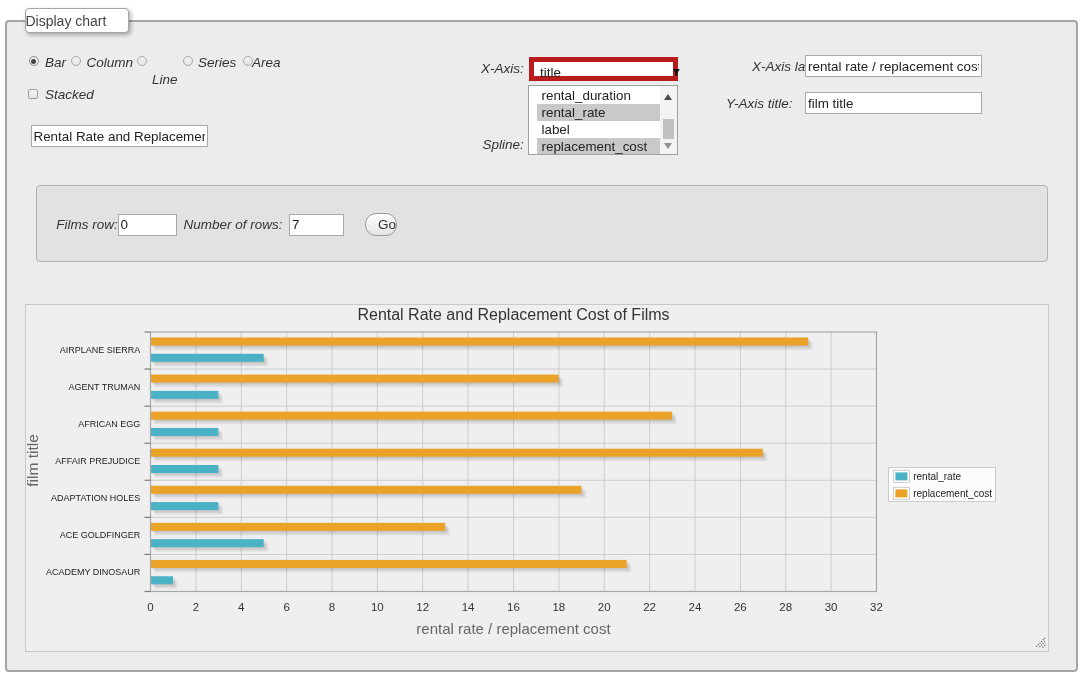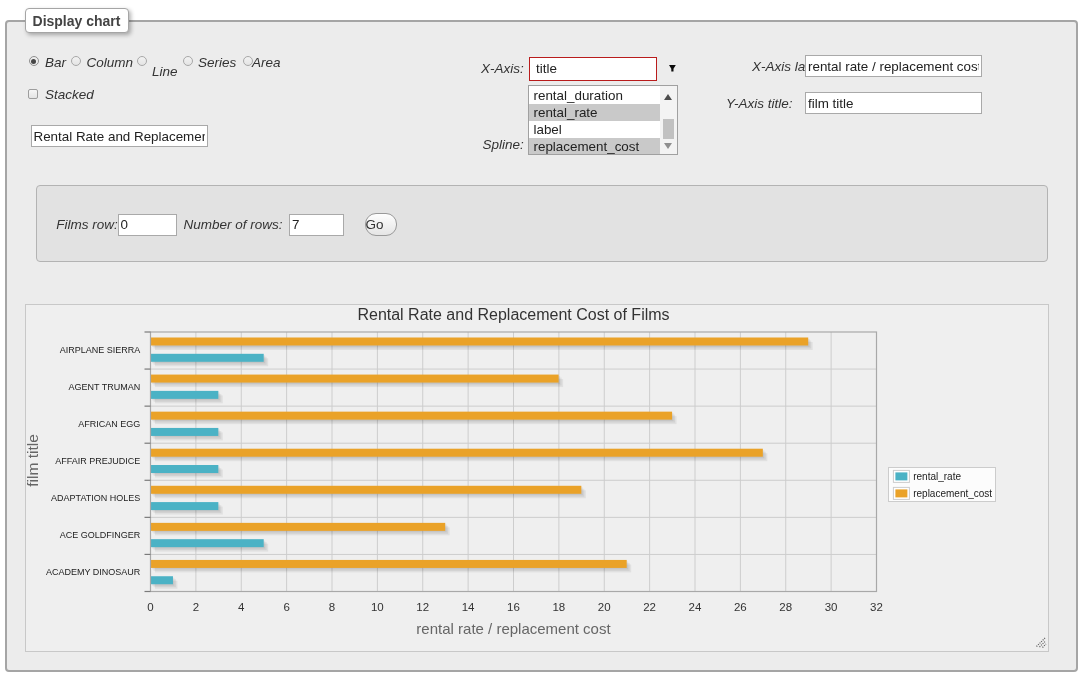--- a/index.html
+++ b/index.html
@@ -6,47 +6,47 @@
 .abs { position:absolute; }
 .lbl { position:absolute; font-size:13.5px; color:#333; line-height:16px; white-space:nowrap;font-style:italic; }
 input.txt { position:absolute; height:22px; border:1px solid #a9a9a9; background:#fff;
   font-family:"Liberation Sans",sans-serif; font-size:13.4px; color:#222; padding:0 2px; outline:none; border-radius:0; }
 .radio { position:absolute; width:10px; height:10px; border:1px solid #a8a8a8; border-radius:50%;
   background:linear-gradient(#f2f2f2,#e4e4e4); }
 .radio.on { border-color:#8f8f8f; background:#ededed; }
 .radio.on::after { content:""; position:absolute; left:1.5px; top:1.5px; width:5px; height:5px; border-radius:50%; background:#464646; }
 .check { position:absolute; width:10px; height:10px; border:1px solid #9d9d9d; border-radius:2px;
   background:linear-gradient(#f6f6f6,#e4e4e4); }
-.opt { position:absolute; left:0; width:131px; height:17.2px; font-size:13.4px; color:#222; padding-left:5px; line-height:17px; }
+.opt { position:absolute; left:8px; width:131px; height:17.2px; font-size:13.4px; color:#222; padding-left:5px; line-height:17px; }
 </style></head>
 <body>
 <div id="page">
 
   <div class="abs" style="left:4.5px;top:20px;width:1073px;height:652px;border:2px solid #a5a5a5;border-radius:4px;background:#ececec"></div>
 
-  <div class="abs" style="left:24.5px;top:7.5px;width:104px;height:25px;background:#fff;border:1px solid #a5a5a5;border-radius:4px;box-shadow:2px 2px 4px rgba(0,0,0,0.3);font-size:14px;font-weight:bold;color:#444;line-height:24px;text-align:center">Display chart</div>
+  <div class="abs" style="left:24.5px;top:7.5px;width:104px;height:25px;background:#fff;border:1px solid #a5a5a5;border-radius:4px;box-shadow:2px 2px 4px rgba(0,0,0,0.3);font-size:14px;font-weight:normal;color:#444;line-height:24px;">Display chart</div>
 
   <span class="radio on" style="left:28.9px;top:56.1px"></span>
     <span class="lbl" style="left:45px;top:55px">Bar</span>
   <span class="radio" style="left:71px;top:56.1px"></span>
     <span class="lbl" style="left:86.5px;top:55px">Column</span>
   <span class="radio" style="left:137px;top:56.1px"></span>
-    <span class="lbl" style="left:152px;top:64px">Line</span>
+    <span class="lbl" style="left:152px;top:72px">Line</span>
   <span class="radio" style="left:183px;top:56.1px"></span>
     <span class="lbl" style="left:198px;top:55px">Series</span>
   <span class="radio" style="left:243px;top:56.1px"></span>
     <span class="lbl" style="left:252px;top:55px">Area</span>
 
   <span class="check" style="left:28.3px;top:89px"></span>
     <span class="lbl" style="left:45px;top:87px">Stacked</span>
 
   <input class="txt" style="left: 30.5px; top: 125.3px; width: 177px;" value="Rental Rate and Replacement Cost of Films">
 
   <span class="lbl" style="left:481px;top:61px">X-Axis:</span>
-  <div class="abs" style="left:529px;top:57px;width:128px;height:23.5px;background:#fff;border:1px solid #b91c1c">
+  <div class="abs" style="left:529px;top:57px;width:149px;height:23.5px;background:#fff;border:5px solid #b91c1c">
     <span class="abs" style="left:6px;top:3px;font-size:13.4px;color:#222">title</span>
     <svg class="abs" style="left:139.4px;top:6.6px" width="8" height="8">
         <polygon points="0,0 6.8,0 4.5,3.8 4.5,6.6 2.3,6.6 2.3,3.8" fill="#0c0c0c"></polygon>
       </svg>
   </div>
 
   <div class="abs" style="left:527.5px;top:84.5px;width:150px;height:70px;background:#fff;border:1px solid #a0a0a0;overflow:hidden">
     <div class="opt" style="top:1px">rental_duration</div>
     <div class="opt" style="top:18.2px;background:#c9c9c9">rental_rate</div>
     <div class="opt" style="top:35.4px">label</div>
@@ -63,21 +63,21 @@
   <span class="lbl" style="left:752px;top:58.5px">X-Axis label:</span>
   <input class="txt" style="left: 805px; top: 55px; width: 177px;" value="rental rate / replacement cost">
   <span class="lbl" style="left:726px;top:95.5px">Y-Axis title:</span>
   <input class="txt" style="left: 805px; top: 92px; width: 177px;" value="film title">
 
   <div class="abs" style="left:36px;top:185px;width:1012px;height:77px;background:#e2e2e2;border:1px solid #b3b3b3;border-radius:4px"></div>
   <span class="lbl" style="left:56.2px;top:216.5px">Films row:</span>
   <input class="txt" style="left: 117.5px; top: 213.5px; width: 59.5px;" value="0">
   <span class="lbl" style="left:183.6px;top:216.5px">Number of rows:</span>
   <input class="txt" style="left: 289px; top: 213.5px; width: 55px;" value="7">
-  <div class="abs" style="left:364.5px;top:213px;width:32.5px;height:22.5px;border:1px solid #999;border-radius:11px;background:linear-gradient(#fefefe,#e5e5e5);font-size:13.5px;color:#333;text-align:left;line-height:21px">Go</div>
+  <div class="abs" style="left:364.5px;top:213px;width:32.5px;height:22.5px;border:1px solid #999;border-radius:11px;background:linear-gradient(#fefefe,#e5e5e5);font-size:13.5px;color:#333;text-align:right;line-height:21px">Go</div>
 
   <div class="abs" style="left:24.5px;top:303.5px;width:1024px;height:348px;background:#efefef;border:1px solid #c8c8c8"></div>
 <svg width="1024" height="348" style="position:absolute;left:24.5px;top:303.5px;font-family:'Liberation Sans',sans-serif">
 <line x1="170.88" y1="28.0" x2="170.88" y2="287.5" stroke="#cdcdcd" stroke-width="1"></line>
 <line x1="216.25" y1="28.0" x2="216.25" y2="287.5" stroke="#cdcdcd" stroke-width="1"></line>
 <line x1="261.62" y1="28.0" x2="261.62" y2="287.5" stroke="#cdcdcd" stroke-width="1"></line>
 <line x1="307.00" y1="28.0" x2="307.00" y2="287.5" stroke="#cdcdcd" stroke-width="1"></line>
 <line x1="352.38" y1="28.0" x2="352.38" y2="287.5" stroke="#cdcdcd" stroke-width="1"></line>
 <line x1="397.75" y1="28.0" x2="397.75" y2="287.5" stroke="#cdcdcd" stroke-width="1"></line>
 <line x1="443.12" y1="28.0" x2="443.12" y2="287.5" stroke="#cdcdcd" stroke-width="1"></line>

